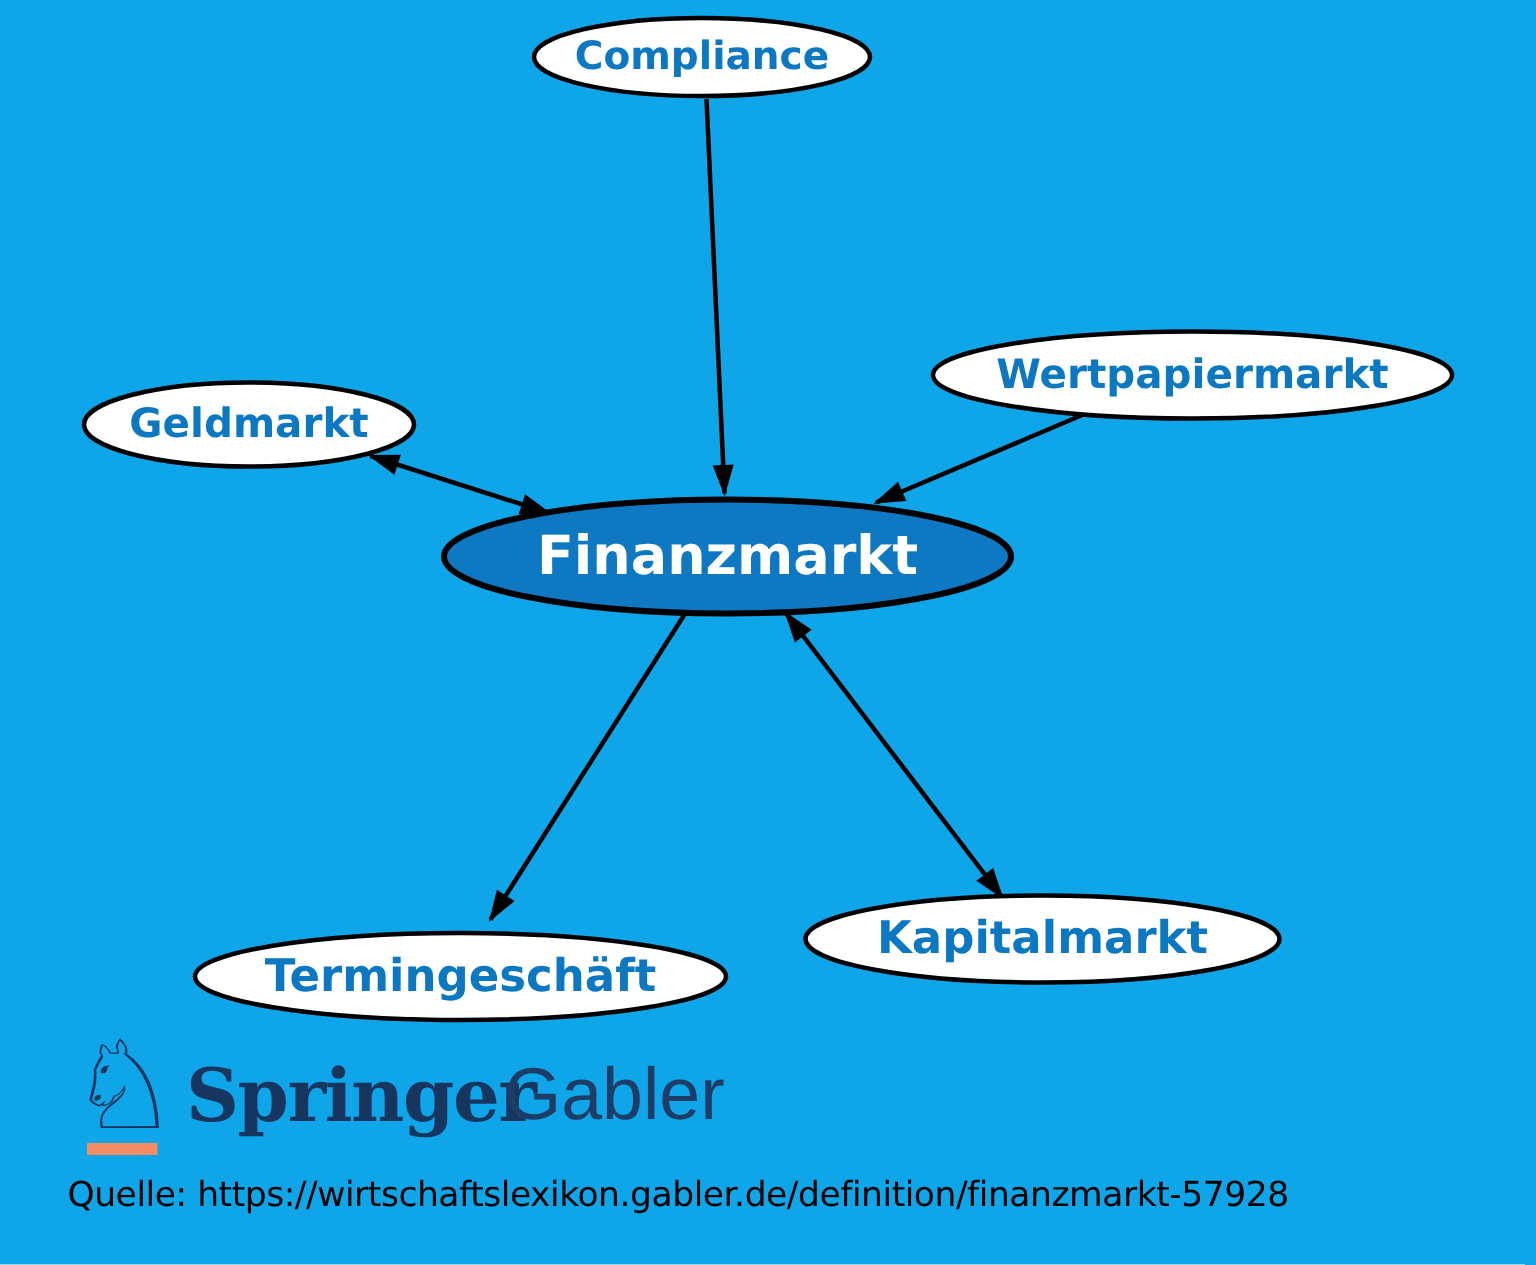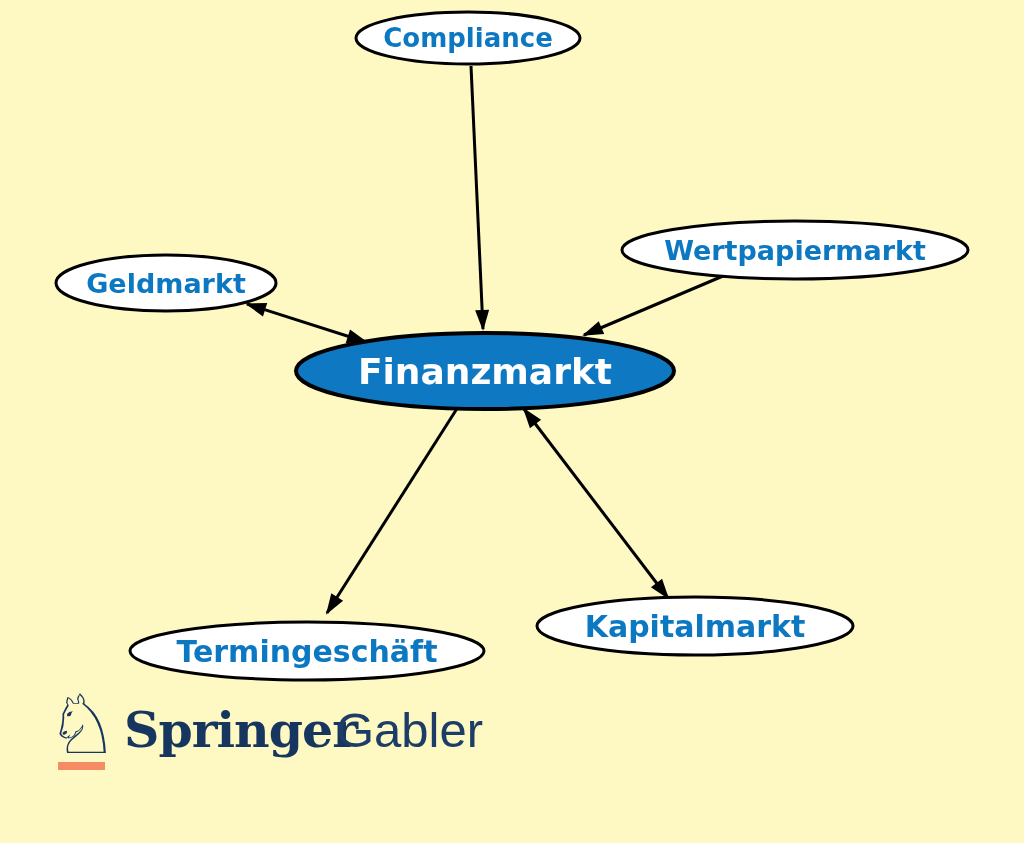--- a/index.html
+++ b/index.html
@@ -5,21 +5,21 @@
   html, body {
     margin: 0;
     padding: 0;
     background: #ffffff;
     font-family: "DejaVu Sans", sans-serif;
   }
   #stage {
     position: relative;
     width: 1024px;
     height: 843px;
-    background: #fef9c3;
+    background: #0ea5e9;
     overflow: hidden;
   }
   #diagram-svg {
     position: absolute;
     left: 0;
     top: 0;
   }
   .node-ellipse {
     fill: #ffffff;
     stroke: #000000;
@@ -157,14 +157,15 @@
     </g>
   </svg>
 
   <div id="logo-block">
     <span id="knight-glyph">♘</span>
     <div id="logo-underline"></div>
     <span id="brand-springer">Springer</span>
     <span id="brand-gabler">Gabler</span>
   </div>
 
+  <div id="source-line">Quelle: https://wirtschaftslexikon.gabler.de/definition/finanzmarkt-57928</div>
 
 </div>
 
 </body></html>

